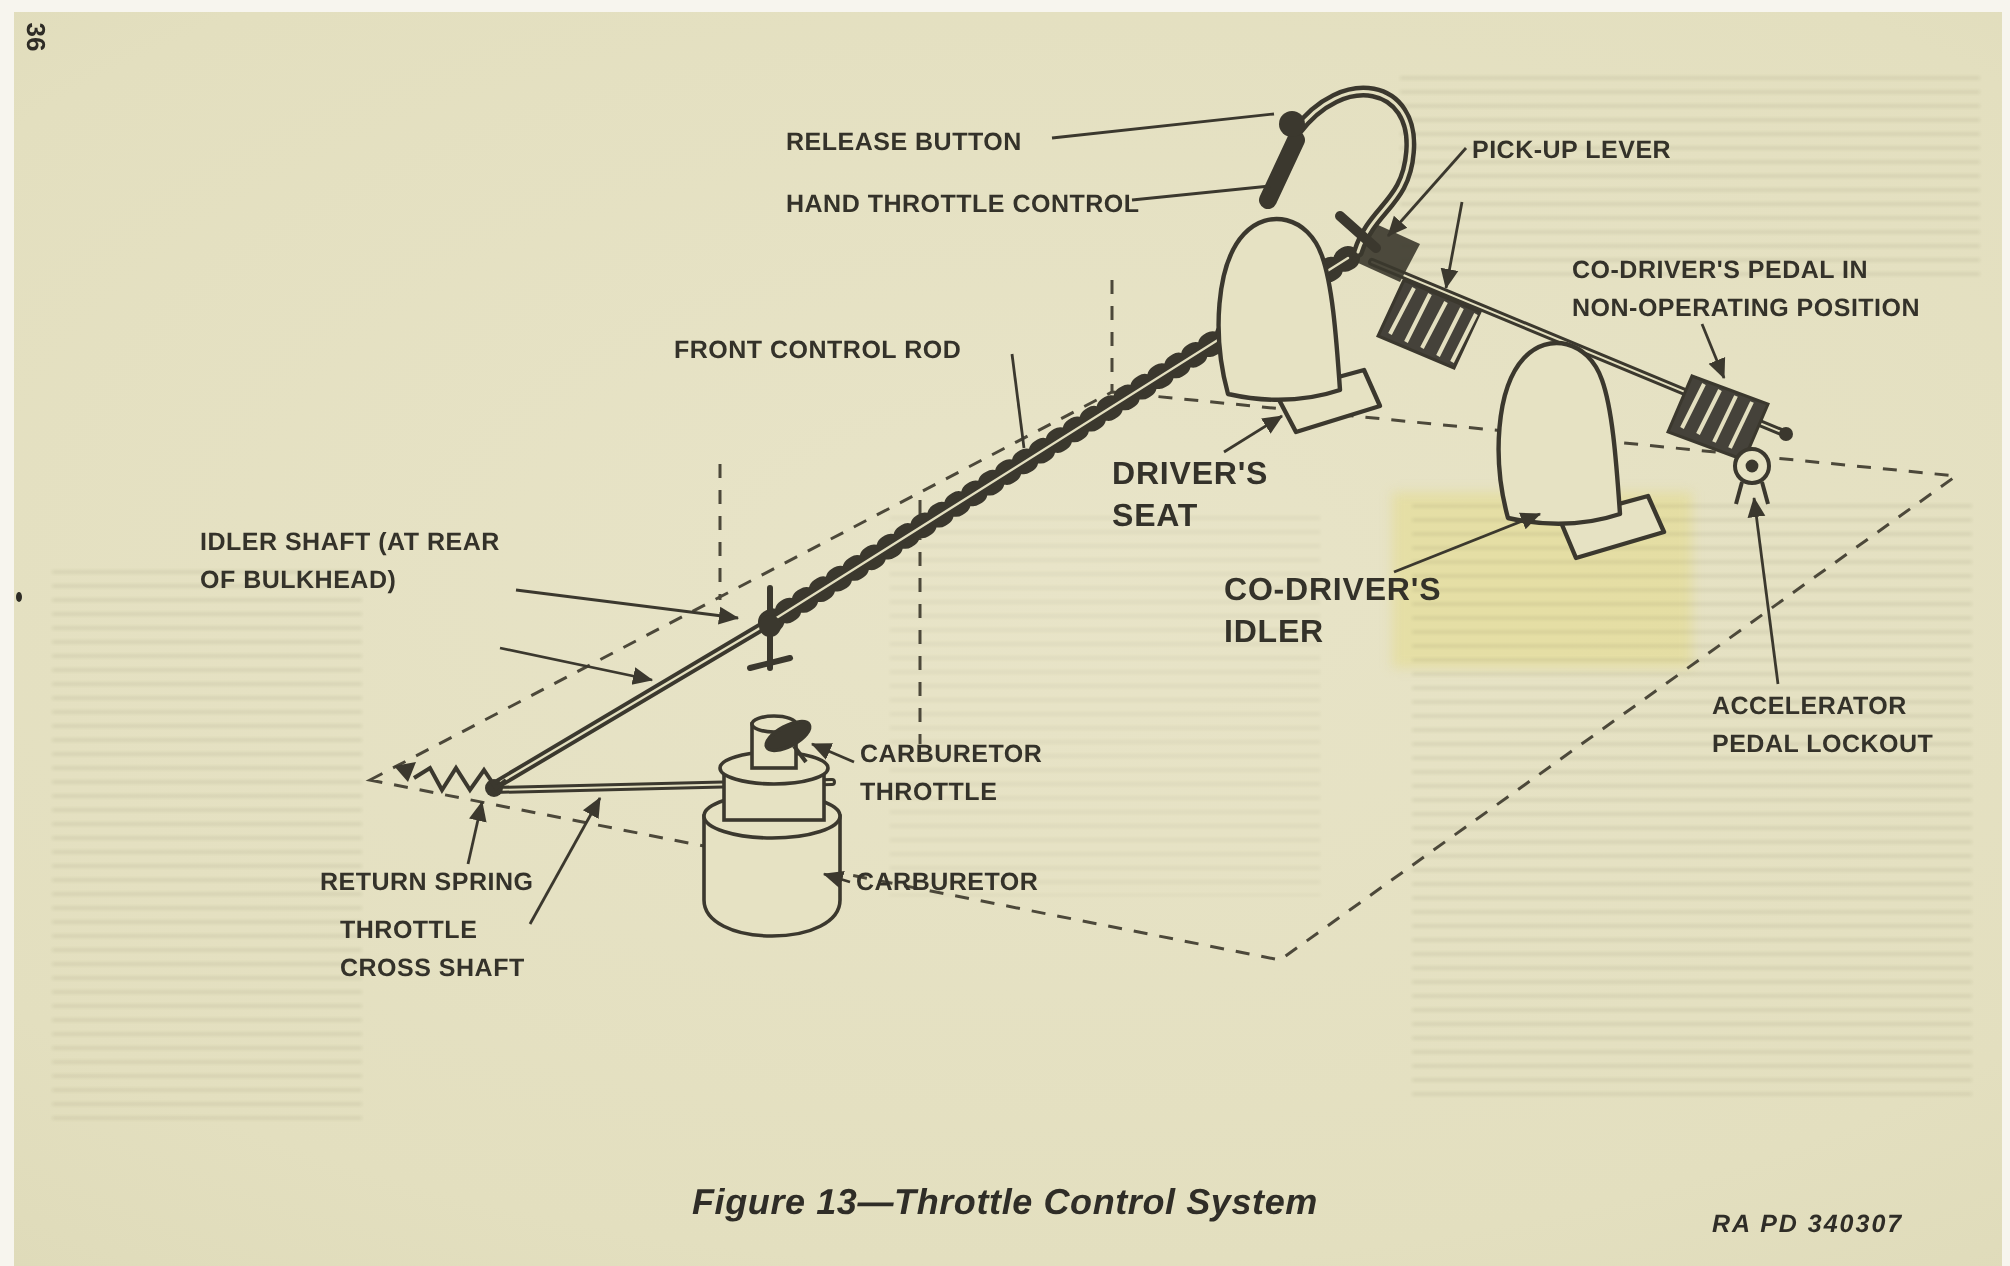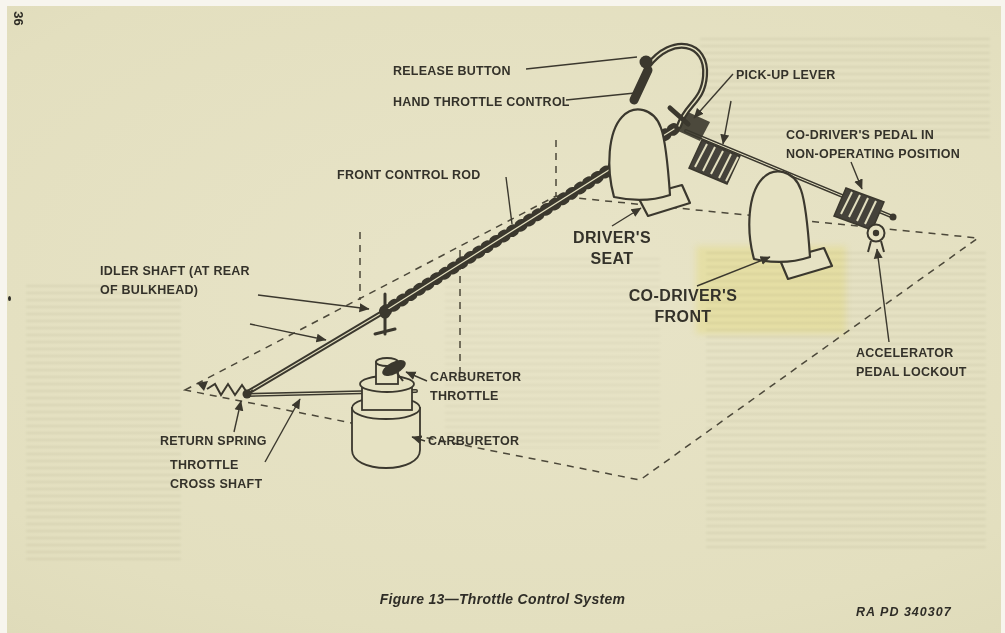--- a/index.html
+++ b/index.html
@@ -12,27 +12,27 @@
   .edge.left{left:0;top:0;width:7px;height:100%;}
   .edge.right{right:0;top:0;width:4px;height:100%;}
   .speck{position:absolute;background:#2e2c26;border-radius:50%;}
   .bleed{position:absolute;pointer-events:none;opacity:.8;filter:blur(0.8px);
          background:repeating-linear-gradient(to bottom, rgba(108,102,72,0.12) 0px, rgba(108,102,72,0.12) 2px, rgba(0,0,0,0) 2px, rgba(0,0,0,0) 7px);}
   .bleed.soft{opacity:.5;}
   .bleed.highlight{background:rgba(226,212,84,0.28);filter:blur(3px);opacity:1;}
   svg{position:absolute;left:0;top:0;}
   .lbl{position:absolute;font-size:12.5px;font-weight:bold;letter-spacing:.25px;
        line-height:1.5;white-space:pre-line;color:#34322a;}
-  .lbl.seat{font-size:16px;line-height:1.3;text-align:center;letter-spacing:.4px;}
+  .lbl.seat{font-size:16px;line-height:1.3;letter-spacing:.4px;}
   .pagenum{position:absolute;left:11px;top:11px;font-size:13px;font-weight:bold;
            transform:rotate(90deg);color:#2e2c26;}
   .plate{position:absolute;font-size:12.5px;font-weight:bold;font-style:italic;
          letter-spacing:1px;color:#2f2d27;margin-top:33px;}
   .caption{position:absolute;left:0;right:0;top:591px;text-align:center;
-           font-size:14px;font-weight:bold;font-style:italic;letter-spacing:.3px;color:#2f2d27;}
+           font-size:18px;font-weight:bold;font-style:italic;letter-spacing:.3px;color:#2f2d27;}
 </style>
 </head>
 <body>
 
 <div id="scan">
   <div id="paper"></div>
 
   <div class="bleed" style="left:700px;top:38px;width:290px;height:100px;"></div>
   <div class="bleed highlight" style="left:696px;top:246px;width:150px;height:88px;"></div>
   <div class="bleed" style="left:706px;top:252px;width:280px;height:300px;"></div>
@@ -162,21 +162,21 @@
 
   <div class="lbl" style="left:393px;top:62px">RELEASE BUTTON</div>
   <div class="lbl" style="left:393px;top:93px">HAND THROTTLE CONTROL</div>
   <div class="lbl" style="left:736px;top:66px">PICK-UP LEVER</div>
   <div class="lbl" style="left:337px;top:166px">FRONT CONTROL ROD</div>
   <div class="lbl" style="left:786px;top:126px">CO-DRIVER'S PEDAL IN
 NON-OPERATING POSITION</div>
   <div class="lbl seat" style="left:556px;top:228px;width:112px">DRIVER'S
 SEAT</div>
   <div class="lbl seat" style="left:612px;top:286px;width:142px">CO-DRIVER'S
-FRONT</div>
+IDLER</div>
   <div class="lbl" style="left:100px;top:262px">IDLER SHAFT (AT REAR
 OF BULKHEAD)</div>
   <div class="lbl" style="left:430px;top:368px">CARBURETOR
 THROTTLE</div>
   <div class="lbl" style="left:428px;top:432px">CARBURETOR</div>
   <div class="lbl" style="left:160px;top:432px">RETURN SPRING</div>
   <div class="lbl" style="left:170px;top:456px">THROTTLE
 CROSS SHAFT</div>
   <div class="lbl" style="left:856px;top:344px">ACCELERATOR
 PEDAL LOCKOUT</div>

